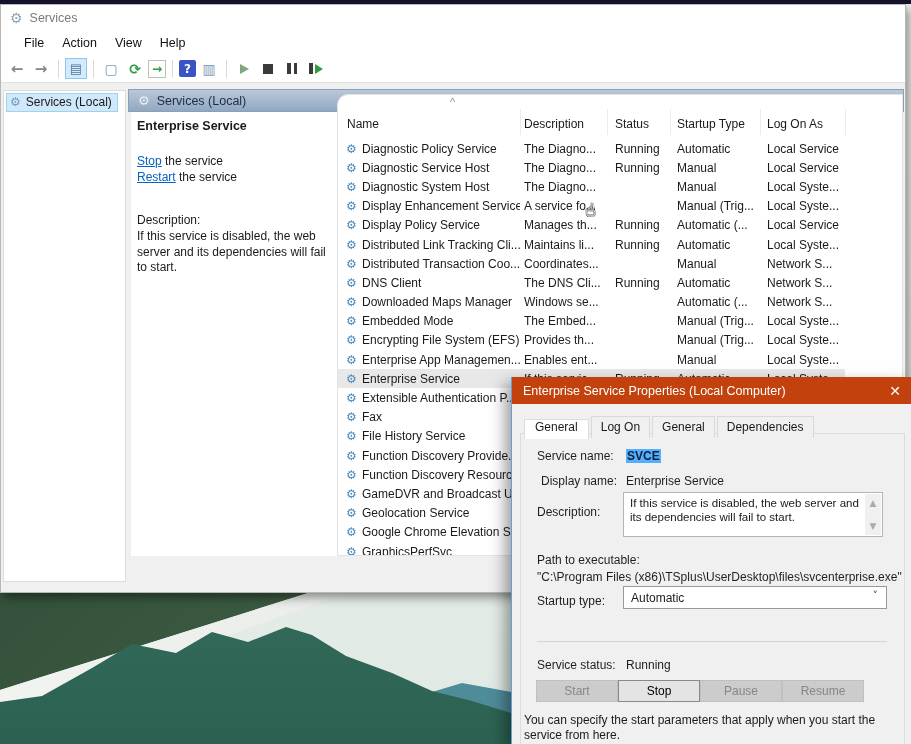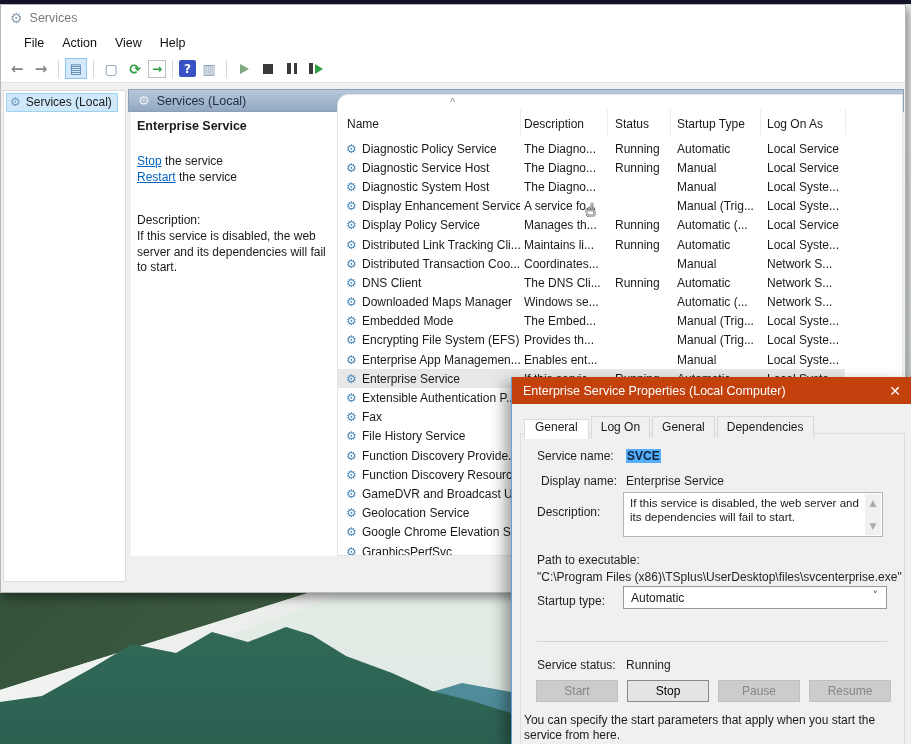--- a/index.html
+++ b/index.html
@@ -89,21 +89,21 @@
   .f-disp-l{left:29px;top:97px;} .f-disp-v{left:114px;top:97px;}
   .f-desc-l{left:25px;top:128px;}
   .desc-box { position:absolute; left:111px; top:115px; width:260px; height:45px; background:#fff; border:1px solid #b5b5b5; padding:3px 22px 3px 6px; font-size:11.5px; line-height:14px; white-space:normal; }
   .desc-scroll { position:absolute; right:1px; top:1px; bottom:1px; width:16px; background:#f0f0f0; display:flex; flex-direction:column; justify-content:space-between; align-items:center; padding:2px 0; color:#ababab; font-size:9px; }
   .f-path-l{left:25px;top:176px;} .f-path-v{left:25px;top:193px; font-size:12px;}
   .f-startup-l{left:25px;top:217px;}
   .select-box { position:absolute; left:111px; top:209px; width:264px; height:23px; background:#fff; border:1px solid #999; display:flex; align-items:center; padding-left:7px; }
   .select-chevron { position:absolute; right:8px; top:2px; color:#444; font-size:11px; }
   .dlg-hr { position:absolute; left:25px; top:264px; width:350px; height:1px; background:#d4d4d4; }
   .f-status-l{left:25px;top:281px;} .f-status-v{left:114px;top:281px;}
-  .dlg-buttons { position:absolute; left:24px; top:303px; display:flex; gap:9px; }
+  .dlg-buttons { position:absolute; left:24px; top:303px; display:flex; }
   .dbtn { width:82px; height:22px; font-size:12px; font-family:"Liberation Sans",sans-serif; background:#e4e4e4; border:1px solid #8a8a8a; color:#000; }
   .dbtn.disabled { background:#cccccc; border:1px solid #c0c0c0; color:#868686; }
   .dlg-footer { position:absolute; left:12px; top:336px; width:372px; white-space:normal; line-height:15px; color:#1a1a1a; }
 </style>
 </head>
 <body>
 
 <div id="desktop">
   <div class="wp wp-ridge-far"></div>
   <div class="wp wp-dark-terrain"></div>

